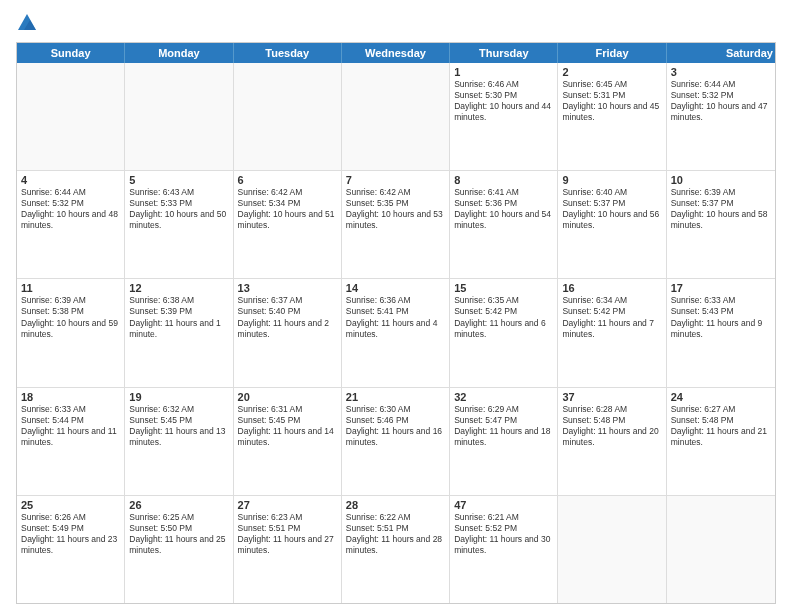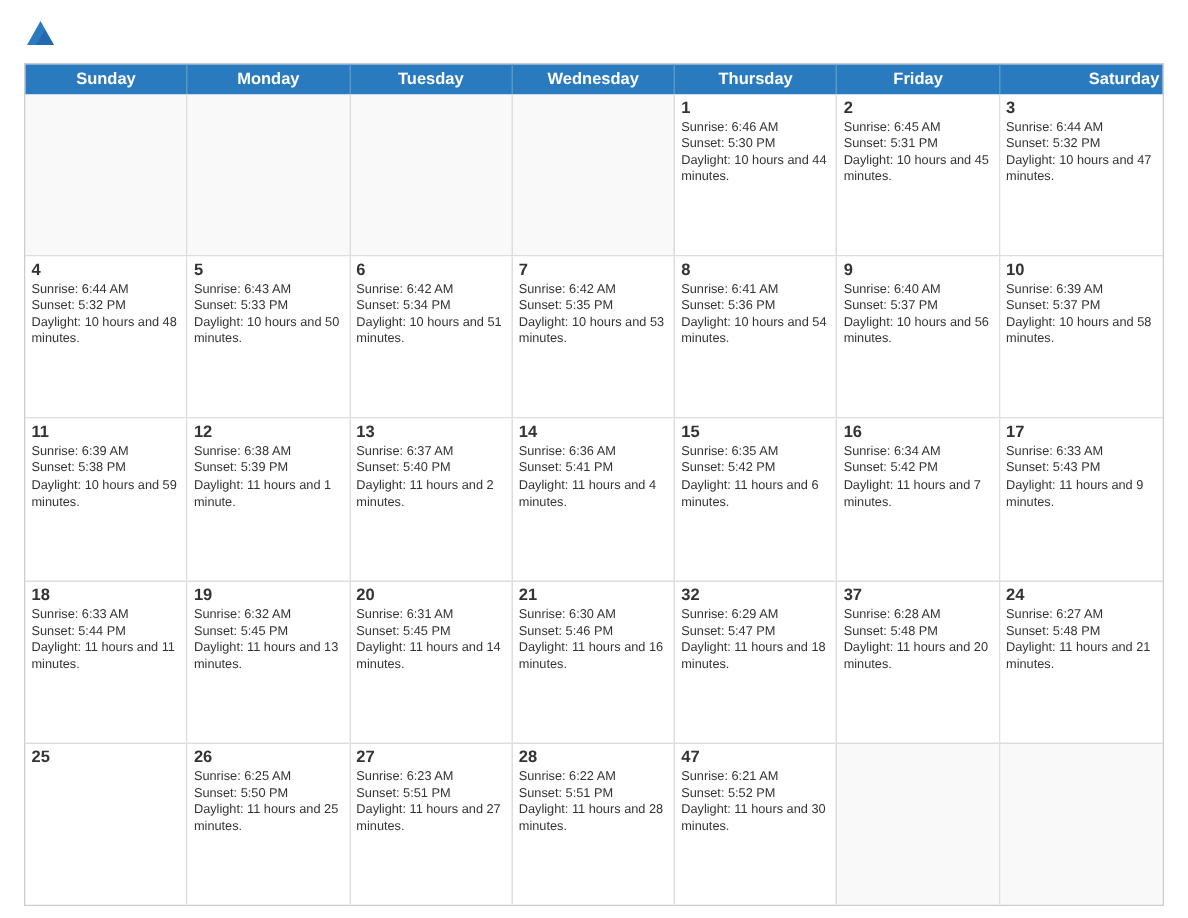--- a/index.html
+++ b/index.html
@@ -255,20 +255,21 @@
             <div class="cell-text">Sunrise: 6:28 AM<br>Sunset: 5:48 PM<br>Daylight: 11 hours and 20 minutes.</div>
           </div>
           <div class="cal-cell">
             <div class="day-number">24</div>
             <div class="cell-text">Sunrise: 6:27 AM<br>Sunset: 5:48 PM<br>Daylight: 11 hours and 21 minutes.</div>
           </div>
         </div>
         <div class="cal-row">
           <div class="cal-cell">
             <div class="day-number">25</div>
+            <div class="cell-text">Sunrise: 6:26 AM<br>Sunset: 5:49 PM<br>Daylight: 11 hours and 23 minutes.</div>
           </div>
           <div class="cal-cell">
             <div class="day-number">26</div>
             <div class="cell-text">Sunrise: 6:25 AM<br>Sunset: 5:50 PM<br>Daylight: 11 hours and 25 minutes.</div>
           </div>
           <div class="cal-cell">
             <div class="day-number">27</div>
             <div class="cell-text">Sunrise: 6:23 AM<br>Sunset: 5:51 PM<br>Daylight: 11 hours and 27 minutes.</div>
           </div>
           <div class="cal-cell">

